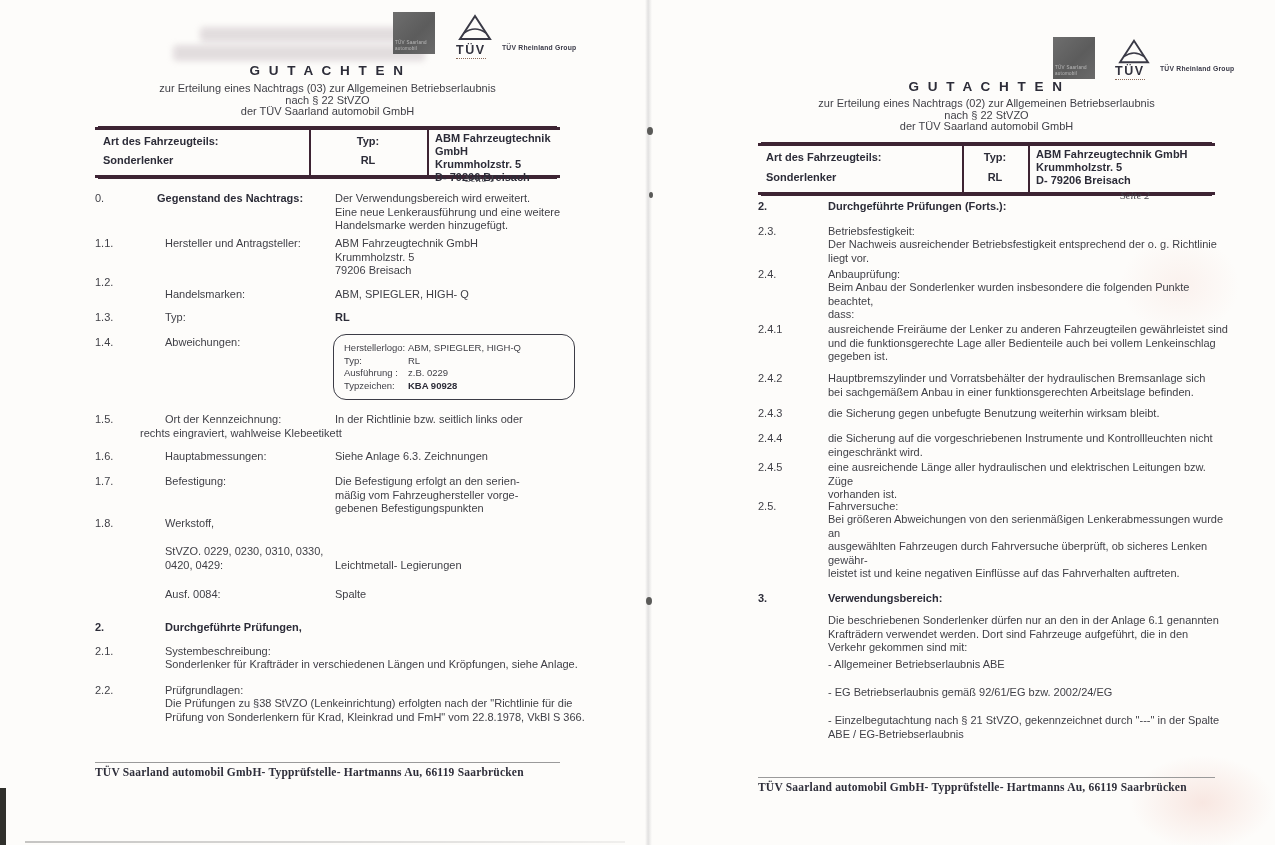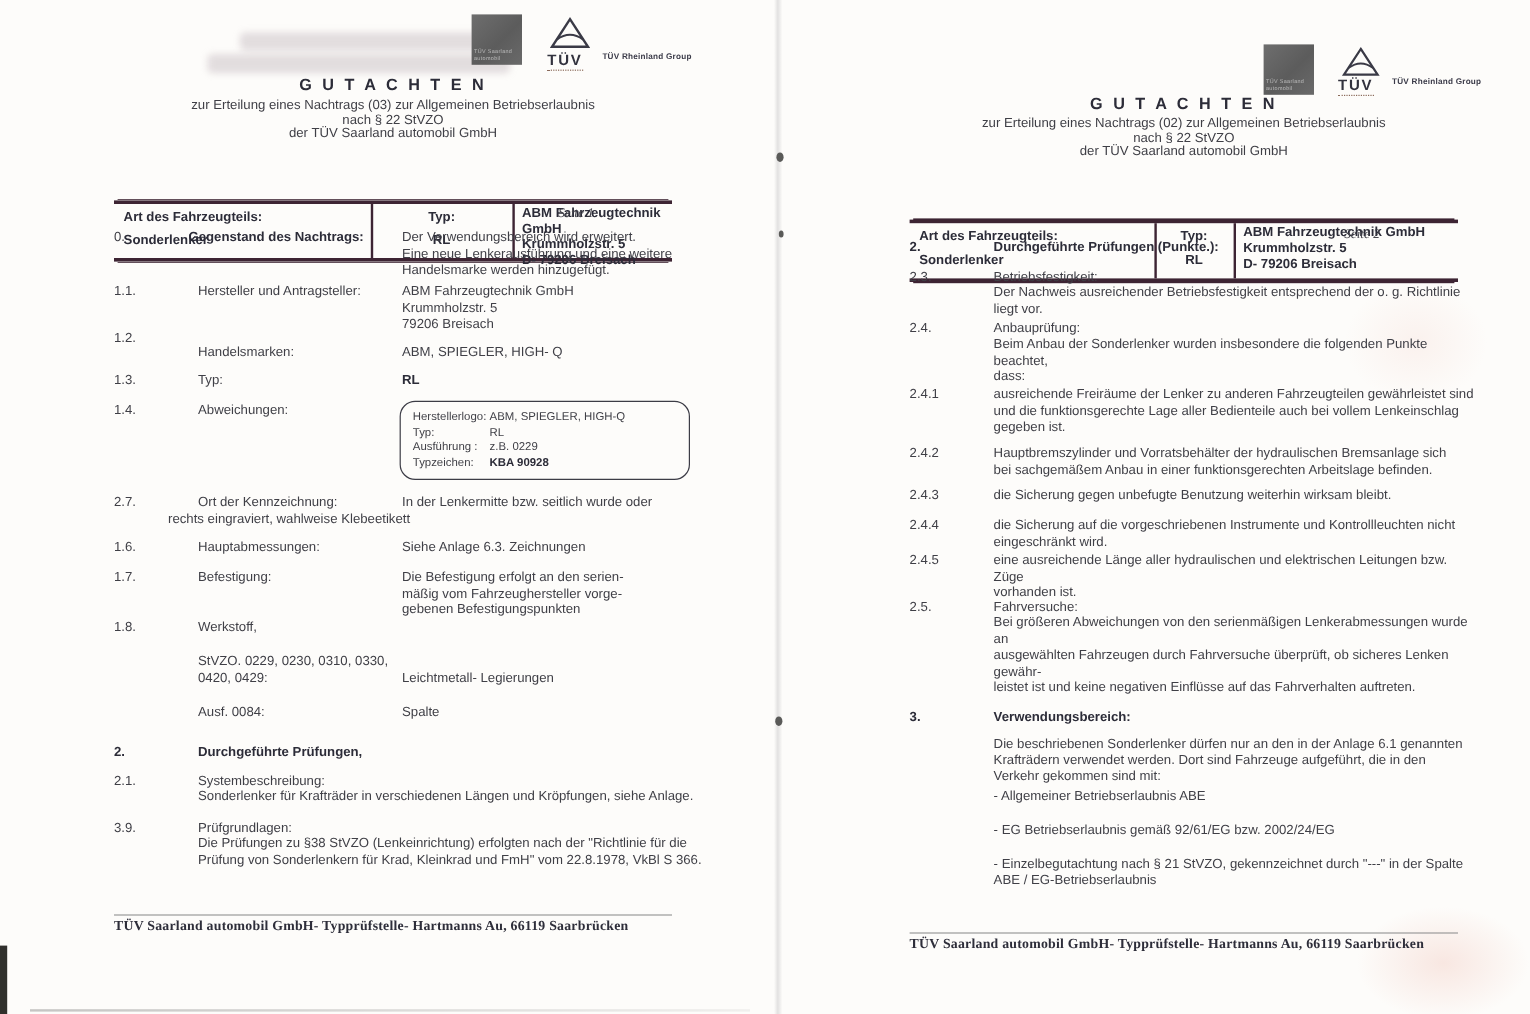--- a/index.html
+++ b/index.html
@@ -8,21 +8,21 @@
   .t{position:absolute;font-size:11px;line-height:13.5px;color:#3f3f46;white-space:pre-line;}
   .b{font-weight:bold;color:#2c2c38;}
   .ctr{text-align:center;}
   .rt{text-align:center;}
   .title{font-size:13.5px;font-weight:bold;letter-spacing:2.5px;color:#2c2c38;}
   .seite{font-family:"Liberation Serif",serif;font-style:italic;font-size:11px;color:#44444c;}
   .footer{font-family:"Liberation Serif",serif;font-weight:bold;font-size:11.5px;color:#2e2e3a;letter-spacing:.2px;}
   .hr{position:absolute;height:1px;background:#9a9a9a;}
   
   .htable{position:absolute;border-top:3px solid #3d2433;border-bottom:3px solid #3d2433;
-          box-shadow:0 -4px 0 -3px #3d2433, 0 4px 0 -3px #3d2433;margin-top:40px;}
+          box-shadow:0 -4px 0 -3px #3d2433, 0 4px 0 -3px #3d2433;}
   .htable .vline{position:absolute;top:0;bottom:0;width:1.5px;background:#3d2433;}
   .htable .cell{position:absolute;font-size:11px;font-weight:bold;color:#2c2c38;line-height:13px;white-space:pre-line;}
   
   .kbox{position:absolute;border:1.6px solid #3c3c46;border-radius:13px;padding:7px 8px 5px 10px;}
   .kbox .krow{display:flex;font-size:9.5px;line-height:12.5px;color:#3f3f46;}
   .kbox .kk{width:64px;flex:none;}
   
   .sqlogo{position:absolute;width:42px;height:42px;background:linear-gradient(135deg,#6e6e6e,#5c5c5c 55%,#6a6a6a);
           display:flex;flex-direction:column;justify-content:flex-end;padding:3px 2px;box-sizing:border-box;}
   .sqlogo span{font-size:4.5px;line-height:5.5px;color:rgba(255,255,255,.55);letter-spacing:.3px;}
@@ -119,23 +119,23 @@
       <div class="krow">
           <span class="kk">Ausführung :</span>
           <span>z.B. 0229</span>
         </div>
       <div class="krow">
           <span class="kk">Typzeichen:</span>
           <span class="b" style="font-weight:bold">KBA 90928</span>
         </div>
     </div>
 
-    <div class="t" style="left:95px;top:413px">2.7.</div>
+    <div class="t" style="left:95px;top:413px">1.5.</div>
     <div class="t" style="left:165px;top:413px">Ort der Kennzeichnung:</div>
-    <div class="t" style="left:335px;top:413px">In der Lenkermitte bzw. seitlich wurde oder</div>
+    <div class="t" style="left:335px;top:413px">In der Richtlinie bzw. seitlich links oder</div>
     <div class="t" style="left:140px;top:427px">rechts eingraviert,  wahlweise Klebeetikett</div>
 
     <div class="t" style="left:95px;top:450px">1.6.</div>
     <div class="t" style="left:165px;top:450px">Hauptabmessungen:</div>
     <div class="t" style="left:335px;top:450px">Siehe Anlage 6.3. Zeichnungen</div>
 
     <div class="t" style="left:95px;top:475px">1.7.</div>
     <div class="t" style="left:165px;top:475px">Befestigung:</div>
     <div class="t" style="left:335px;top:475px">Die Befestigung erfolgt an den serien-
 mäßig vom Fahrzeughersteller vorge-
@@ -152,21 +152,21 @@
     <div class="t" style="left:165px;top:588px">Ausf. 0084:</div>
     <div class="t" style="left:335px;top:588px">Spalte</div>
 
     <div class="t b" style="left:95px;top:621px">2.</div>
     <div class="t b" style="left:165px;top:621px">Durchgeführte Prüfungen,</div>
 
     <div class="t" style="left:95px;top:645px">2.1.</div>
     <div class="t" style="left:165px;top:645px">Systembeschreibung:</div>
     <div class="t" style="left:165px;top:658px;width:440px">Sonderlenker für Krafträder in verschiedenen Längen und Kröpfungen, siehe Anlage.</div>
 
-    <div class="t" style="left:95px;top:684px">3.9.</div>
+    <div class="t" style="left:95px;top:684px">2.2.</div>
     <div class="t" style="left:165px;top:684px">Prüfgrundlagen:</div>
     <div class="t" style="left:165px;top:697px;width:445px">Die Prüfungen zu §38 StVZO (Lenkeinrichtung) erfolgten nach der "Richtlinie für die
 Prüfung von Sonderlenkern für Krad, Kleinkrad und FmH" vom 22.8.1978, VkBl S 366.</div>
 
     <div class="hr" style="left:95px;top:762px;width:465px"></div>
     <div class="t footer" style="left:95px;top:766px;width:520px">TÜV Saarland automobil GmbH- Typprüfstelle- Hartmanns Au, 66119 Saarbrücken</div>
   </div>
 
   <div>
 
@@ -193,21 +193,21 @@
       <div class="cell" style="left:8px;top:25px">Sonderlenker</div>
       <div class="cell ctr" style="left:204px;top:5px;width:66px">Typ:</div>
       <div class="cell ctr" style="left:204px;top:25px;width:66px">RL</div>
       <div class="cell" style="left:278px;top:2px">ABM Fahrzeugtechnik GmbH
 Krummholzstr. 5
 D- 79206 Breisach</div>
     </div>
     <div class="t seite rt" style="left:1055px;top:189px;width:160px">Seite 2</div>
 
     <div class="t b" style="left:758px;top:200px">2.</div>
-    <div class="t b" style="left:828px;top:200px">Durchgeführte Prüfungen (Punkte.):</div>
+    <div class="t b" style="left:828px;top:200px">Durchgeführte Prüfungen (Forts.):</div>
 
     <div class="t" style="left:758px;top:225px">2.3.</div>
     <div class="t" style="left:828px;top:225px">Betriebsfestigkeit:</div>
     <div class="t" style="left:828px;top:238px;width:400px">Der Nachweis ausreichender Betriebsfestigkeit entsprechend der o. g. Richtlinie
 liegt vor.</div>
 
     <div class="t" style="left:758px;top:268px">2.4.</div>
     <div class="t" style="left:828px;top:268px">Anbauprüfung:</div>
     <div class="t" style="left:828px;top:281px;width:400px">Beim Anbau der Sonderlenker wurden insbesondere die folgenden Punkte beachtet,
 dass:</div>

